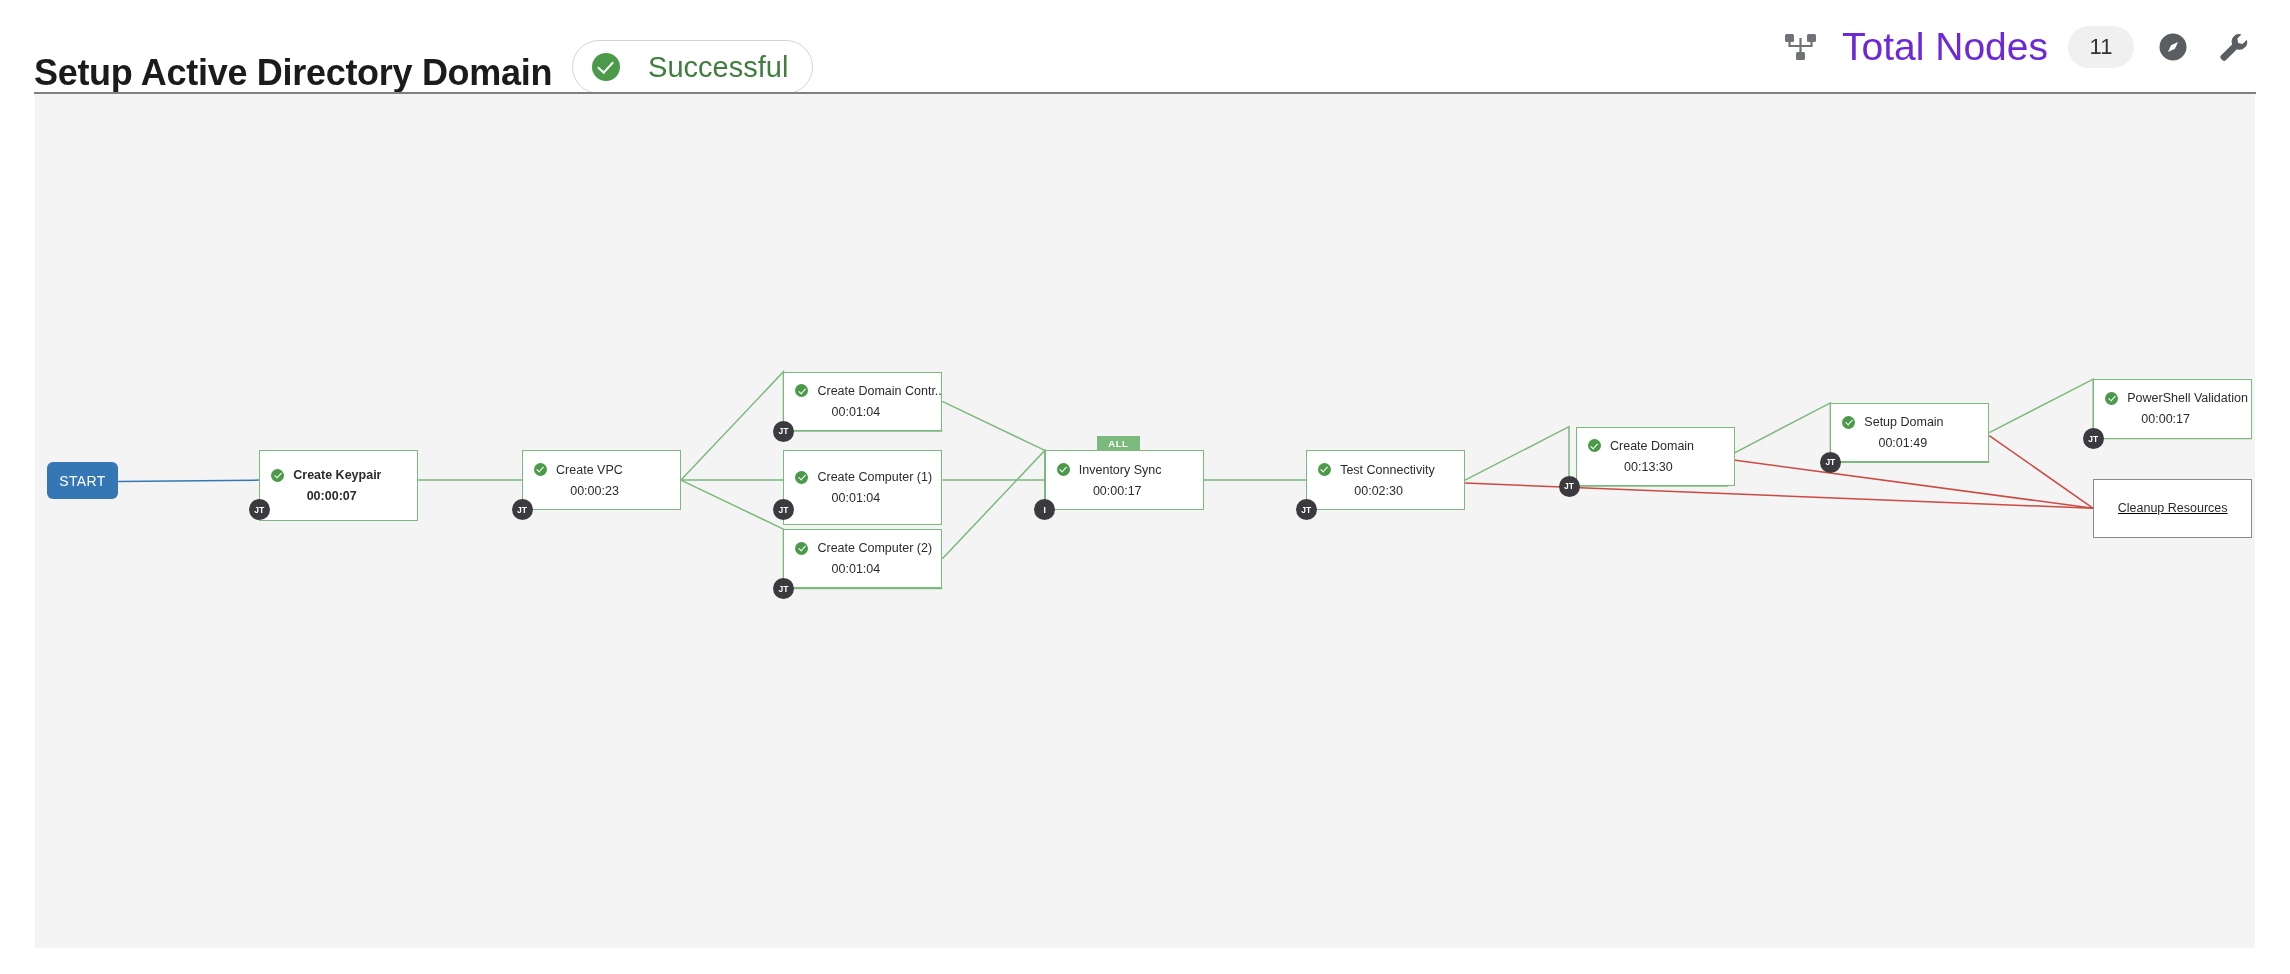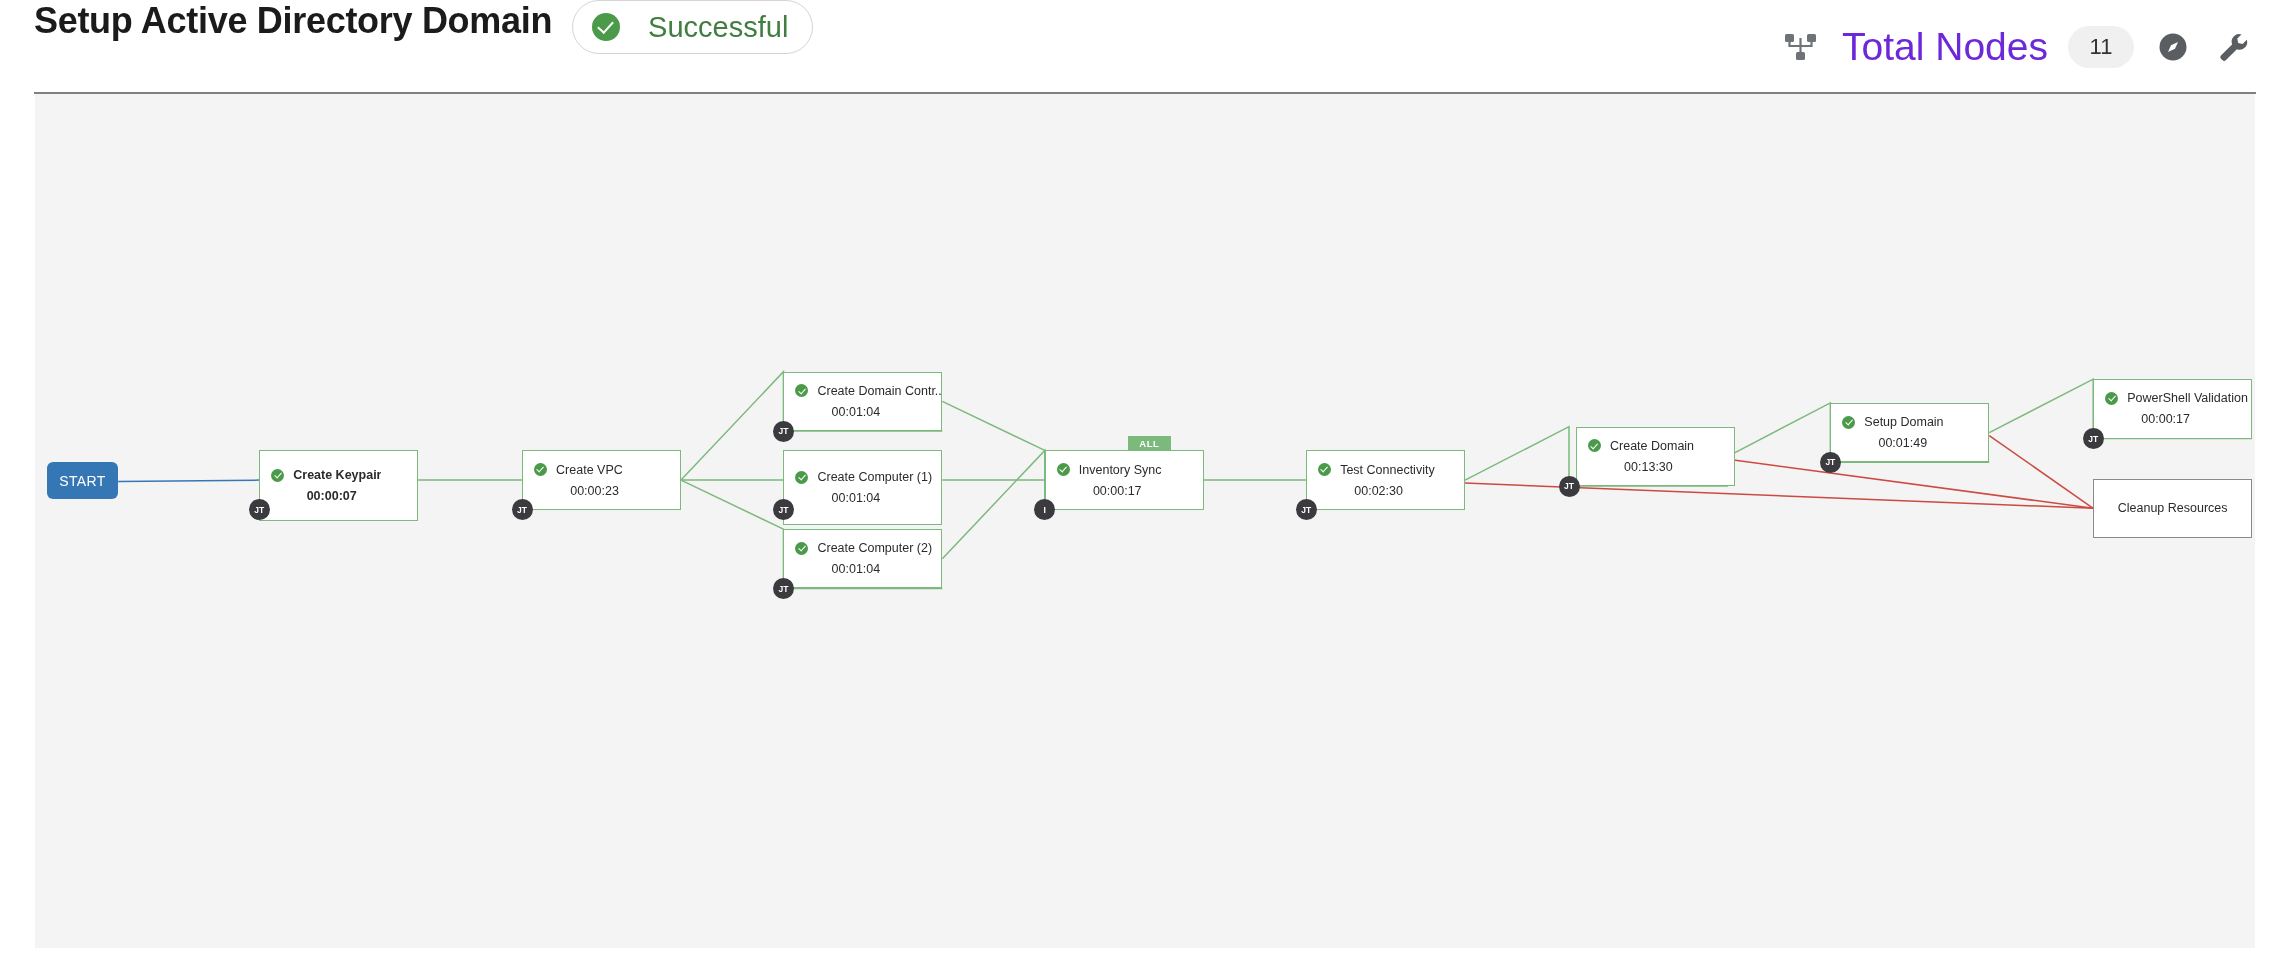--- a/index.html
+++ b/index.html
@@ -12,21 +12,21 @@
   }
 
   
   #header {
     position: absolute; left: 0; top: 0;
     width: 2290px; height: 94px;
     background: #ffffff;
   }
   #header-left {
     position: absolute; left: 34px; top: 0; height: 94px;
-    display: flex; align-items: flex-start; gap: 20px;
+    display: flex; align-items: flex-end; gap: 20px;
   }
   #page-title {
     font-size: 36px; font-weight: bold; color: #1b1b1b;
     letter-spacing: -0.3px; white-space: nowrap;
   }
   #status-badge {
     display: flex; align-items: center; gap: 28px;
     height: 54px; padding: 0 24px 0 19px;
     border: 1px solid #d4d4d4; border-radius: 27px;
     background: #ffffff;
@@ -74,21 +74,21 @@
   }
   #edge-layer { position: absolute; left: 0; top: 0; width: 2220px; height: 854px; }
 
   
   .node {
     position: absolute; background: #ffffff;
     border: 1.6px solid #7cb97c;
     display: flex; flex-direction: column;
     justify-content: center;
   }
-  .node.gray { border-color: #8a8a8a; }
+  .node.gray { border-color: #8a8a8a; text-decoration: underline; }
   .node-title-row {
     display: flex; align-items: center; gap: 9px;
     padding: 0 0 0 11px;
   }
   .node-title {
     font-size: 12.5px; color: #2b2b2b; white-space: nowrap;
     overflow: hidden;
   }
   .node-time {
     font-size: 12.5px; color: #2b2b2b;
@@ -241,21 +241,21 @@
         <div class="node-time">00:01:04</div>
       </div>
       <div class="jt-badge" style="left: 737.94px; top: 484.005px;">JT</div>
       <div class="node" style="left: 748.44px; top: 435.105px; width: 158.895px; height: 59.4px;">
         <div class="node-title-row">
           <span class="node-check"></span>
           <span class="node-title">Create Computer (2)</span>
         </div>
         <div class="node-time">00:01:04</div>
       </div>
-      <div class="all-badge" style="left: 1062.24px; top: 342.4px; margin-left: 31px;">ALL</div>
+      <div class="all-badge" style="left: 1062.24px; top: 342.4px;">ALL</div>
       <div class="jt-badge" style="left: 999.3px; top: 405.3px;">I</div>
       <div class="node" style="left: 1009.8px; top: 356.4px; width: 158.895px; height: 59.4px;">
         <div class="node-title-row">
           <span class="node-check"></span>
           <span class="node-title">Inventory Sync</span>
         </div>
         <div class="node-time">00:00:17</div>
       </div>
       <div class="jt-badge" style="left: 1260.66px; top: 405.3px;">JT</div>
       <div class="node" style="left: 1271.16px; top: 356.4px; width: 158.895px; height: 59.4px;">

